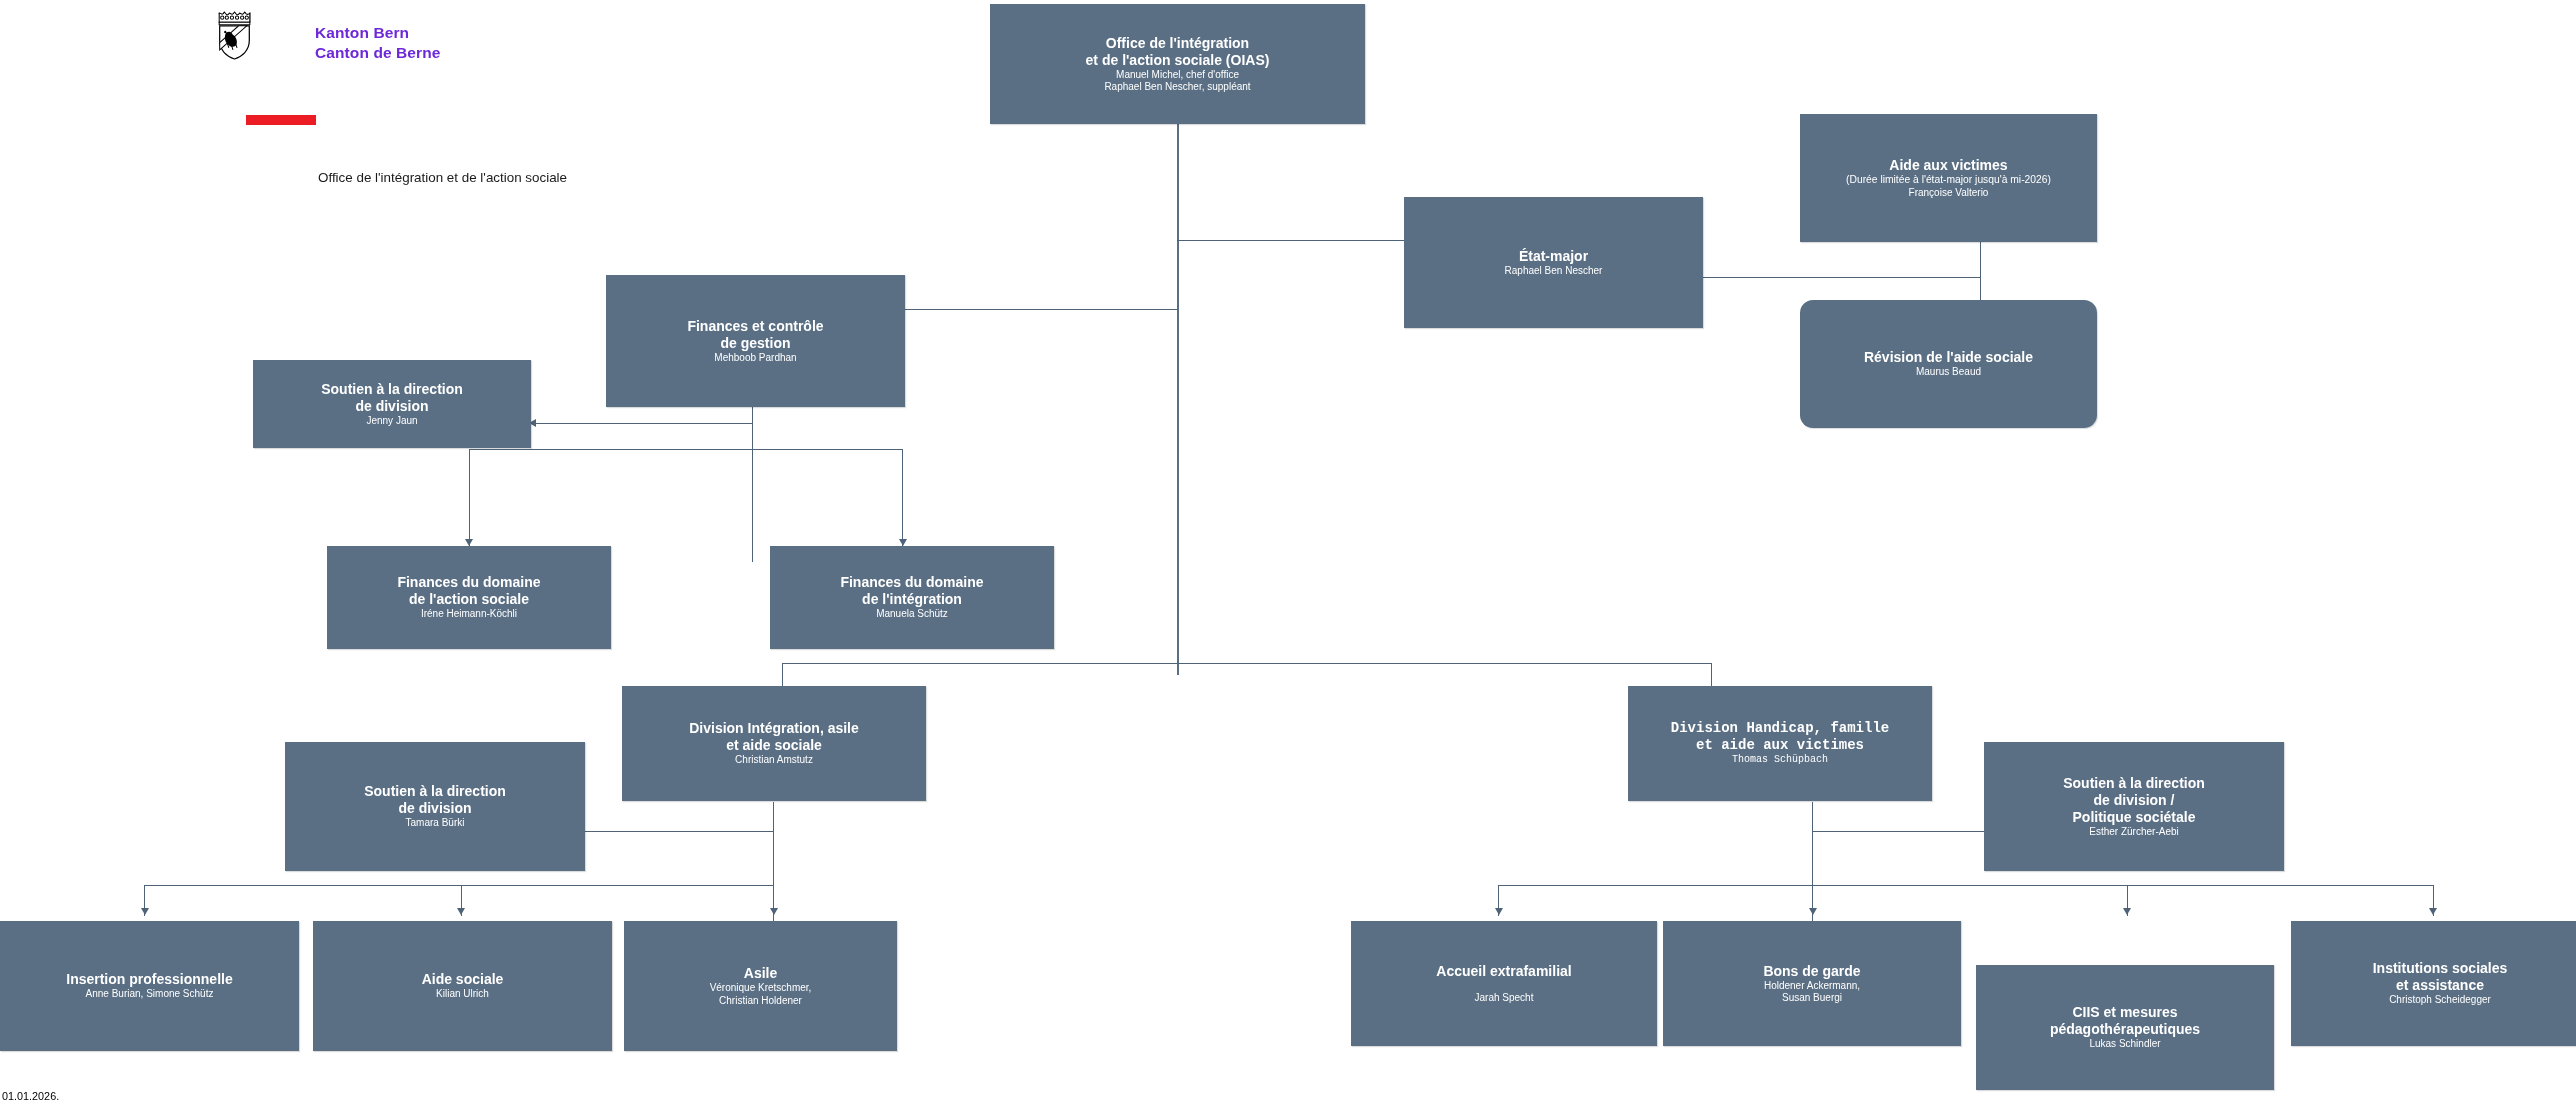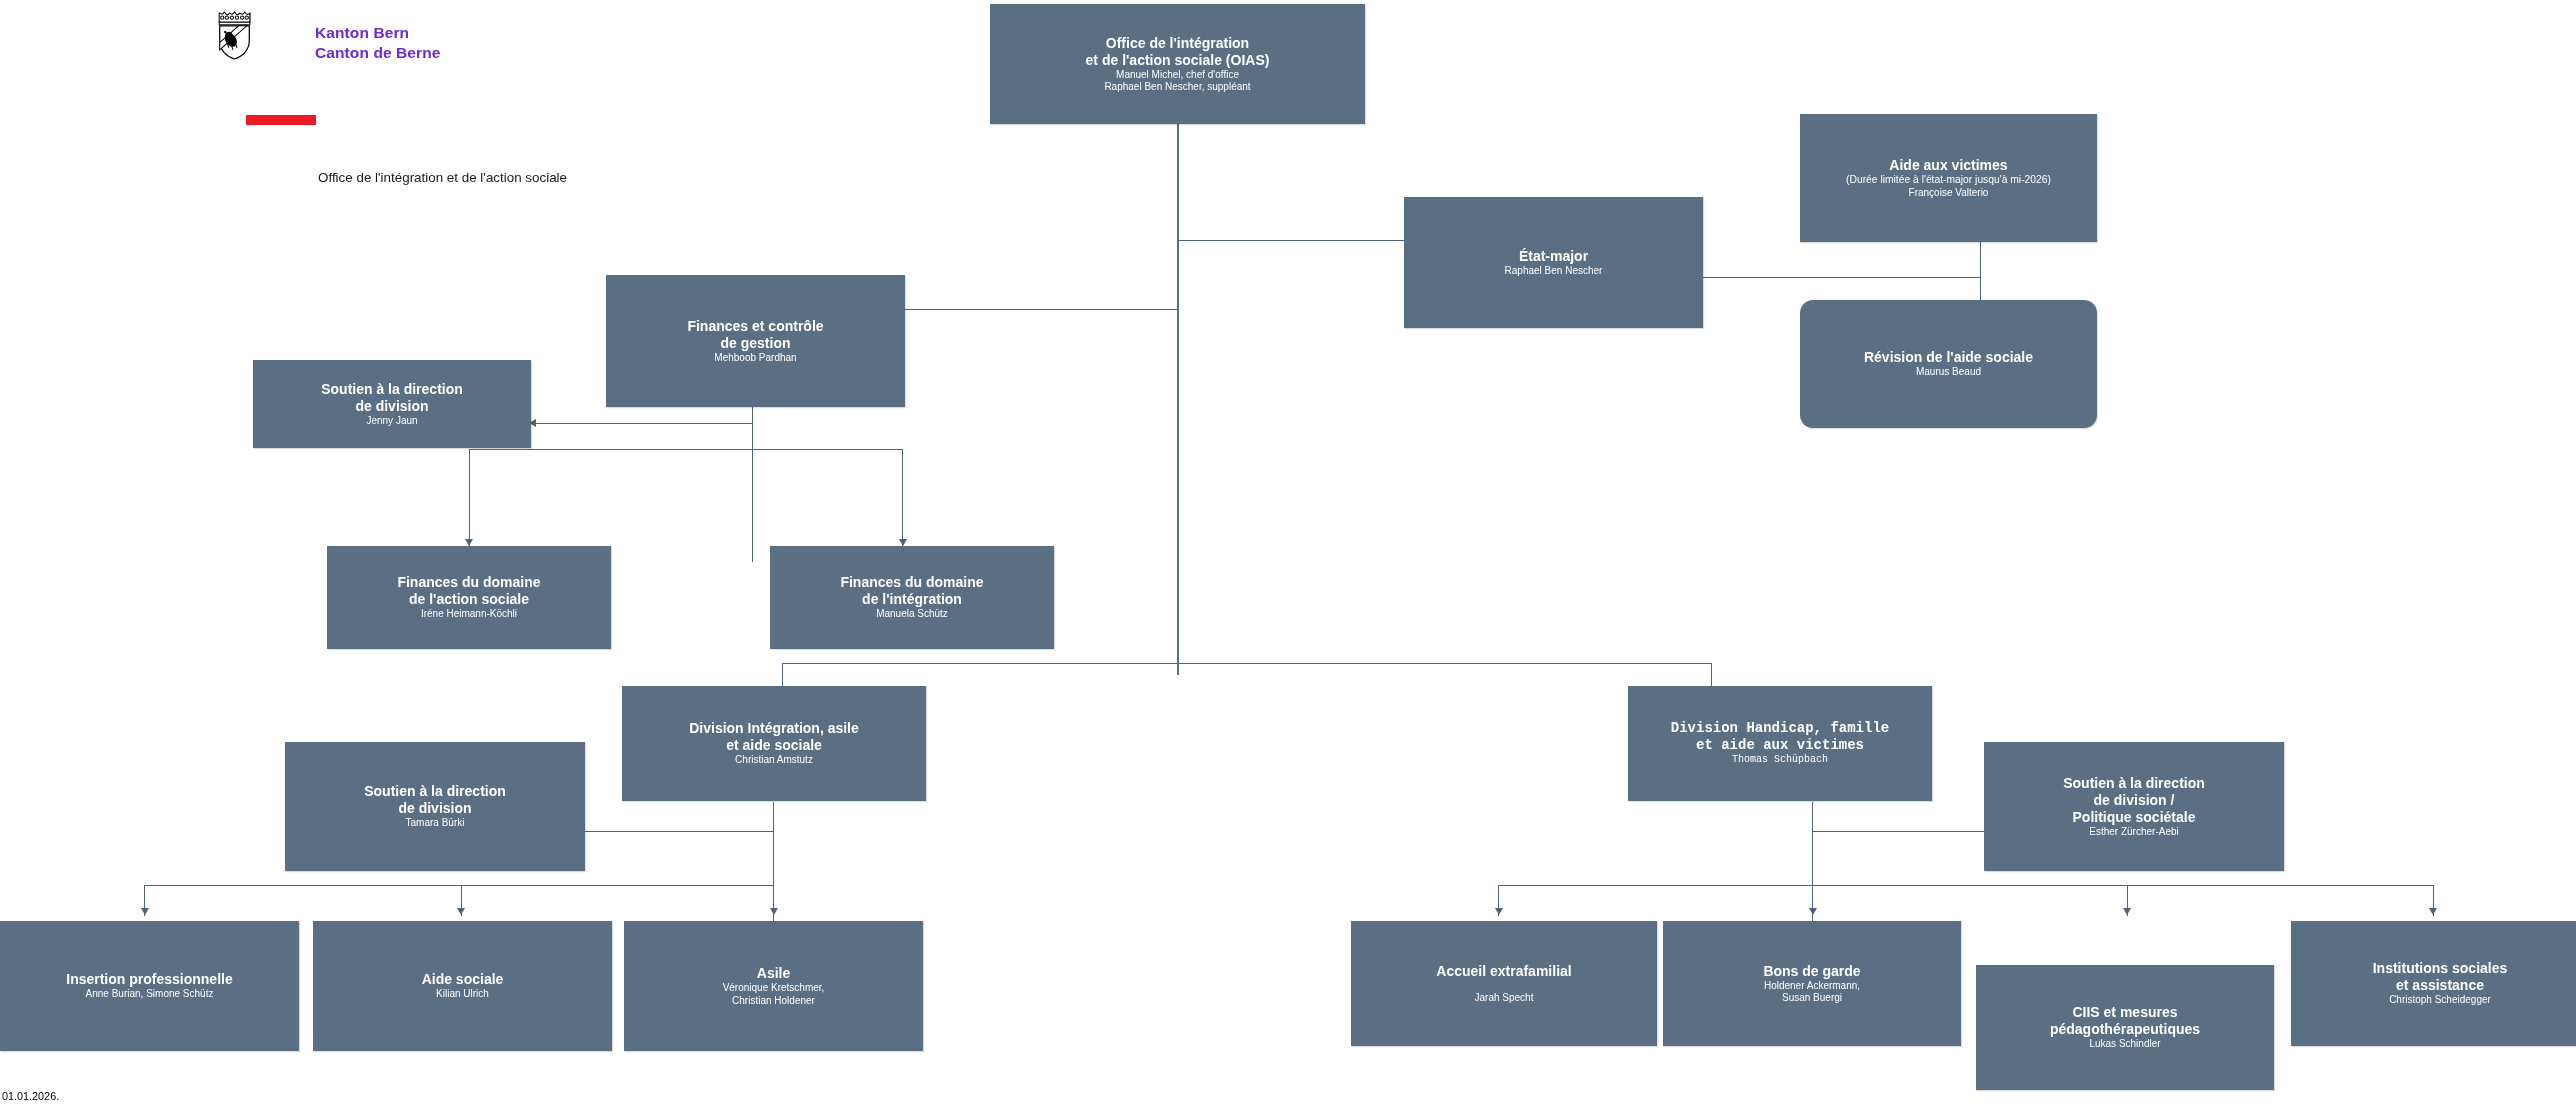--- a/index.html
+++ b/index.html
@@ -246,21 +246,21 @@
   <div class="node" style="left:0px;top:921px;width:299px;height:130px;">
     <div class="title">Insertion professionnelle</div>
     <div class="sub">Anne Burian, Simone Schütz</div>
   </div>
 
   <div class="node" style="left:313px;top:921px;width:299px;height:130px;">
     <div class="title">Aide sociale</div>
     <div class="sub">Kilian Ulrich</div>
   </div>
 
-  <div class="node" style="left:624px;top:921px;width:299px;height:130px;">
+  <div class="node" style="left:624px;top:921px;width:273px;height:130px;">
     <div class="title">Asile</div>
     <div class="sub">Véronique Kretschmer,
 Christian Holdener</div>
   </div>
 
   <div class="node" style="left:1628px;top:686px;width:304px;height:115px;font-family:Liberation Mono, monospace;">
     <div class="title">Division Handicap, famille
 et aide aux victimes</div>
     <div class="sub">Thomas Schüpbach</div>
   </div>

